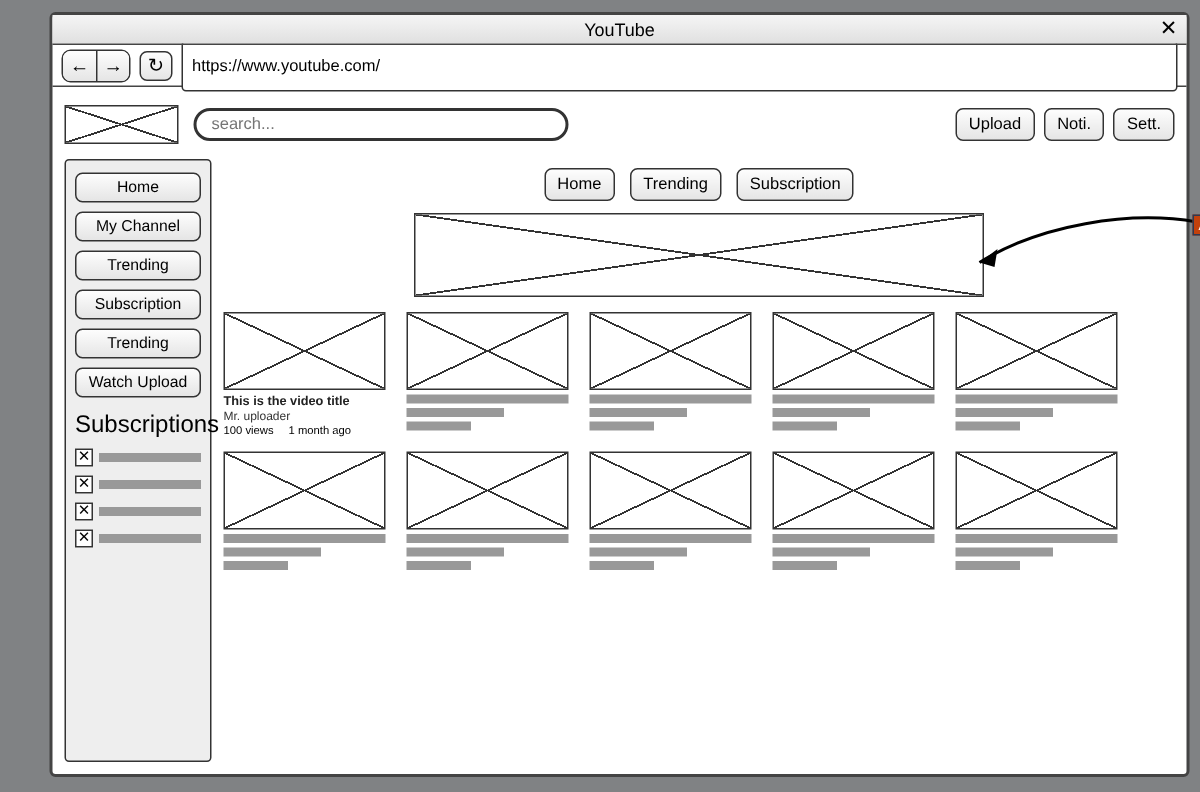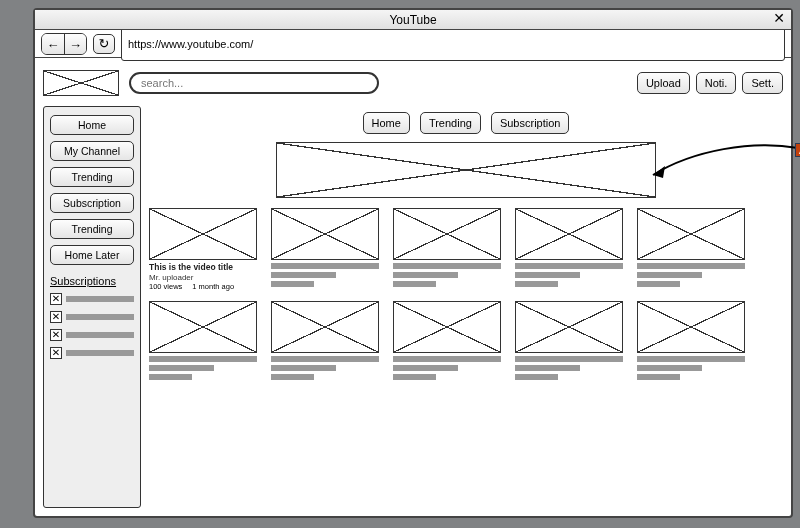--- a/index.html
+++ b/index.html
@@ -63,21 +63,21 @@
     background: linear-gradient(#fdfdfd,#e5e5e5); font-size: 11px; font-family: inherit;
     display: flex; align-items: center; justify-content: center; white-space: nowrap;
   }
   .topright { display: flex; gap: 6px; }
   .body-row { display: flex; gap: 8px; margin-top: 6px; height: calc(100% - 40px); }
   .sidebar {
     width: 98px; background: #eee; border: 1.5px solid #333; border-radius: 3px;
     padding: 8px 6px; display: flex; flex-direction: column; gap: 6px;
   }
   .sidebar .pillbtn { width: 100%; height: 20px; font-size: 10.5px; }
-  .side-heading { font-size: 11px; text-decoration: underline; margin-top: 4px; }
+  .side-heading { font-size: 16px; margin-top: 4px; }
   .sub-item { display: flex; align-items: center; gap: 4px; }
   .sub-item .chk {
     width: 12px; height: 12px; border: 1.5px solid #333; position: relative; background:#fff; font-size:10px; line-height:10px; text-align:center;
   }
   .sub-item .bar { flex:1; height: 6px; background: #999; }
   .main { flex: 1; display: flex; flex-direction: column; }
   .tabs { display: flex; gap: 10px; justify-content: center; margin: 6px 0 8px; }
   .ad-banner {
     width: 380px; height: 56px; border: 1.5px solid #333; margin: 0 auto 10px; position: relative; background:#fff;
   }
@@ -130,21 +130,21 @@
         </div>
       </div>
 
       <div class="body-row">
         <div class="sidebar">
           <div class="pillbtn">Home</div>
           <div class="pillbtn">My Channel</div>
           <div class="pillbtn">Trending</div>
           <div class="pillbtn">Subscription</div>
           <div class="pillbtn">Trending</div>
-          <div class="pillbtn">Home Later</div>
+          <div class="pillbtn">Watch Upload</div>
           <div class="side-heading">Subscriptions</div>
           <div class="sub-item">
               <div class="chk">✕</div>
               <div class="bar"></div>
             </div>
           <div class="sub-item">
               <div class="chk">✕</div>
               <div class="bar"></div>
             </div>
           <div class="sub-item">

